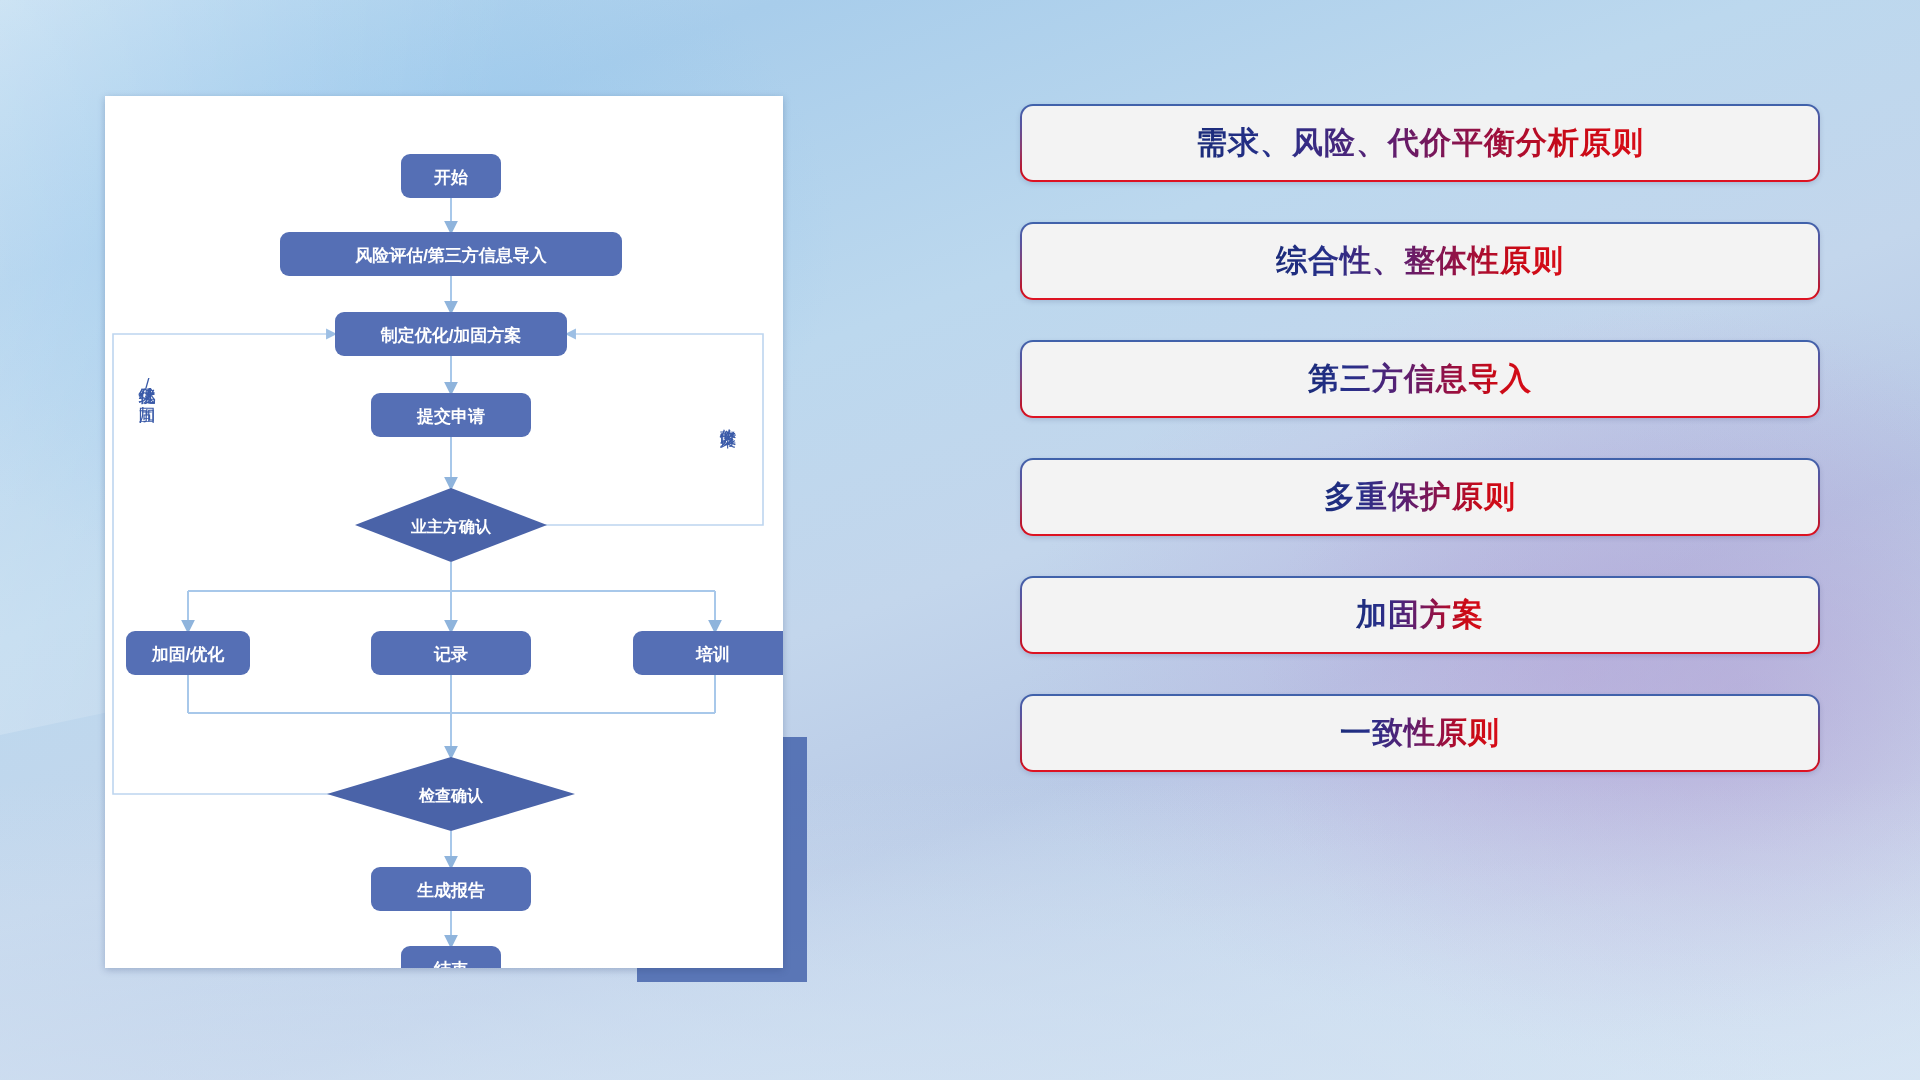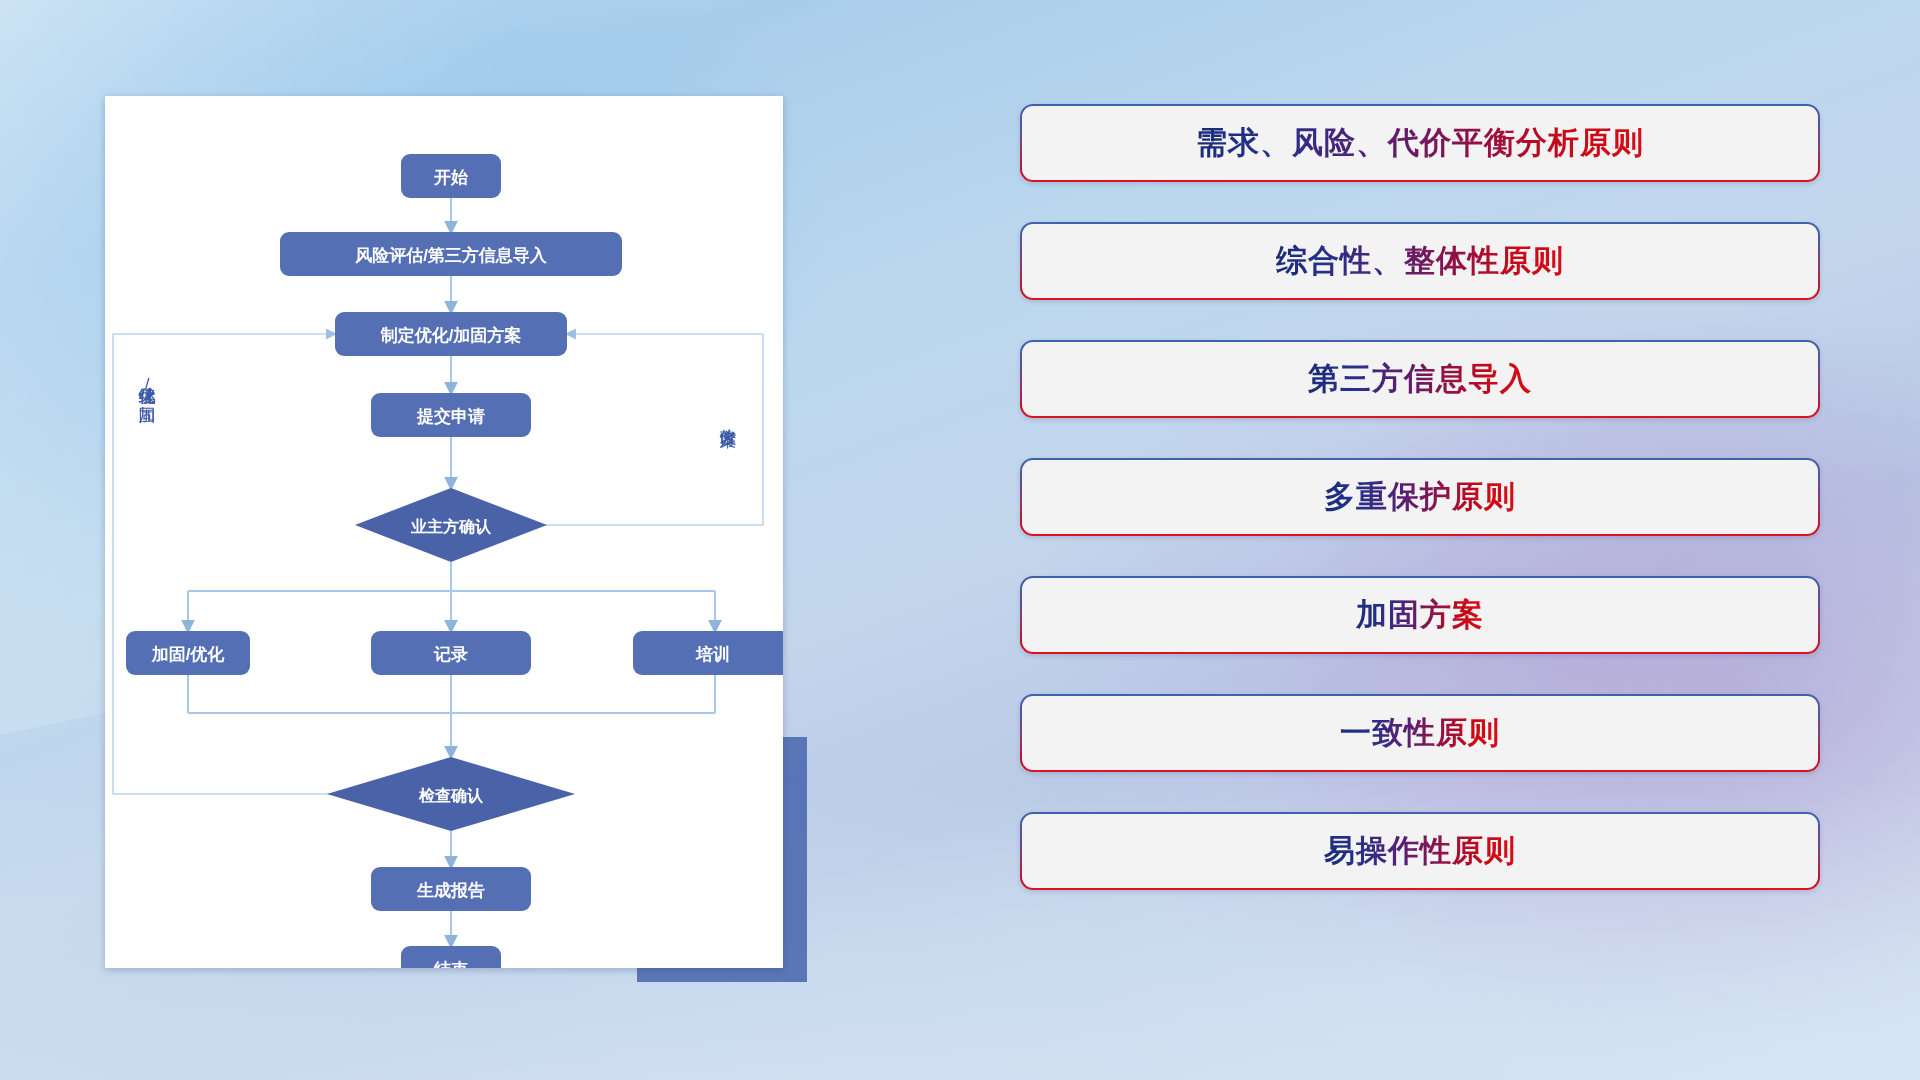--- a/index.html
+++ b/index.html
@@ -305,22 +305,17 @@
           <span class="principle-label">加固方案</span>
         </div>
       </div>
 
       <div class="principle-card">
         <div class="principle-card-inner">
           <span class="principle-label">一致性原则</span>
         </div>
       </div>
 
-      <div class="principle-card">
-        <div class="principle-card-inner">
-          <span class="principle-label">易操作性原则</span>
-        </div>
-      </div>
 
     </div>
   </div>
 
 </div>
 
 </body></html>

